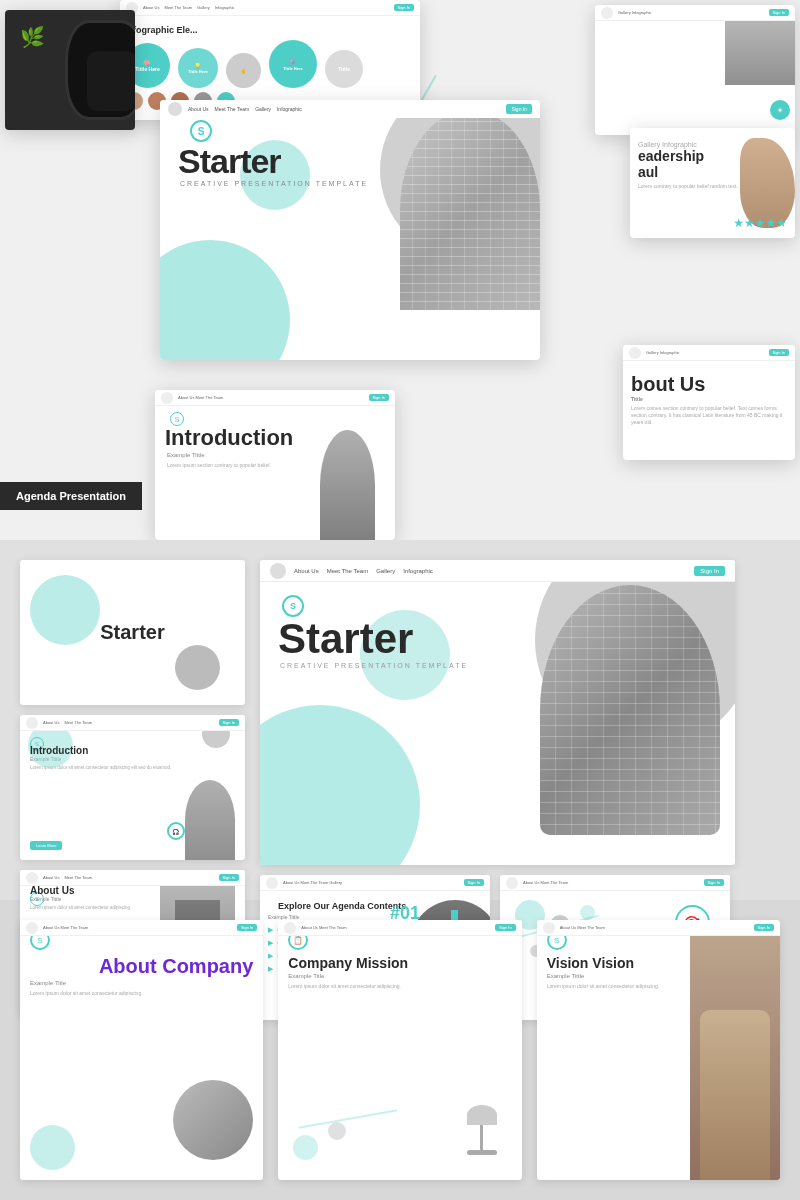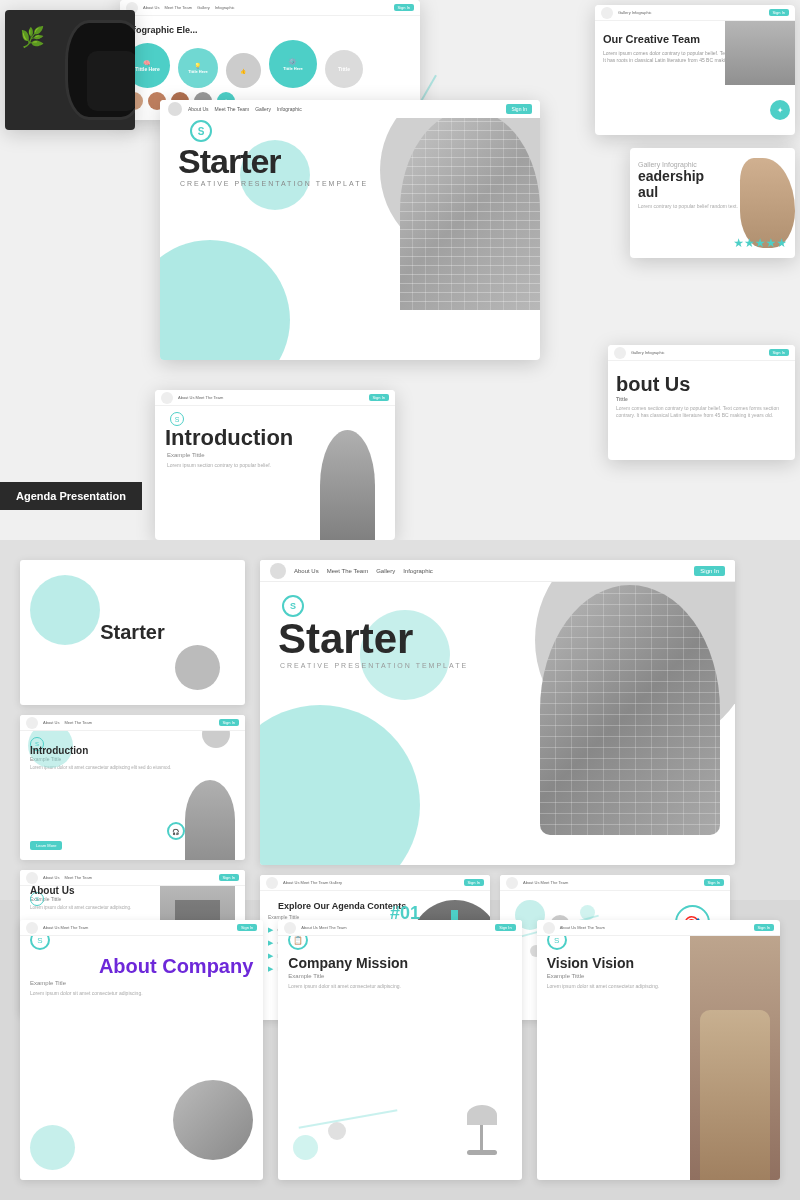--- a/index.html
+++ b/index.html
@@ -186,40 +186,40 @@
       position: absolute; bottom: 15px; right: 5px;
       width: 20px; height: 20px;
       background: #4dcfc7; border-radius: 50%;
       display: flex; align-items: center; justify-content: center;
       font-size: 8px; color: #fff;
     }
 
     
     .slide-leadership {
       width: 165px; height: 110px;
-      top: 148px; right: 5px;
+      top: 128px; right: 5px;
       z-index: 8;
     }
     .lead-inner { padding: 8px; position: relative; height: 100%; }
     .lead-title { font-size: 14px; font-weight: 800; color: #2a2a2a; }
     .lead-text { font-size: 5px; color: #aaa; margin-top: 3px; line-height: 1.4; }
     .lead-hand {
       position: absolute; right: 0; top: 10px;
       width: 55px; height: 90px;
       background: linear-gradient(#d0b090, #b09070);
       border-radius: 30% 70% 50% 50%;
     }
     .stars-badge {
       position: absolute; bottom: 8px; right: 8px;
       color: #4dcfc7; font-size: 12px;
     }
 
     
     .slide-aboutus-r {
-      width: 187px; height: 115px;
+      width: 172px; height: 115px;
       bottom: 80px; right: 5px;
       z-index: 8;
     }
     .aboutus-inner { padding: 8px; position: relative; height: 100%; }
     .aboutus-title { font-size: 20px; font-weight: 800; color: #2a2a2a; }
     .aboutus-text { font-size: 5px; color: #aaa; margin-top: 3px; line-height: 1.4; }
 
     
     .slide-infographic {
       width: 300px; height: 120px;
@@ -599,24 +599,20 @@
   </div>
 
   <div class="slide-preview slide-team">
     <div class="team-inner">
       <div class="t-nav-mini" style="font-size:4px;">
         <div class="t-nav-mini-dots">
           <div class="t-nav-mini-dot"></div>
         </div>
         <span style="font-size:4px;color:#666;">Gallery   Infographic</span>
         <span class="t-nav-mini-btn">Sign In</span>
-      </div>
-      <div style="margin-top:20px;">
-        <div class="team-title">Our Creative Team</div>
-        <div class="team-text">Lorem ipsum comes dolor contrary to popular belief. Text is not simply random text. It has roots in classical Latin literature from 45 BC making it over 2000 years old.</div>
       </div>
       <div class="team-photo">
         <div style="width:100%;height:100%;background:linear-gradient(#c0c0c0,#909090);"></div>
       </div>
       <div class="team-teal-badge">✦</div>
     </div>
   </div>
 
   <div class="slide-preview slide-leadership">
     <div class="lead-inner">

